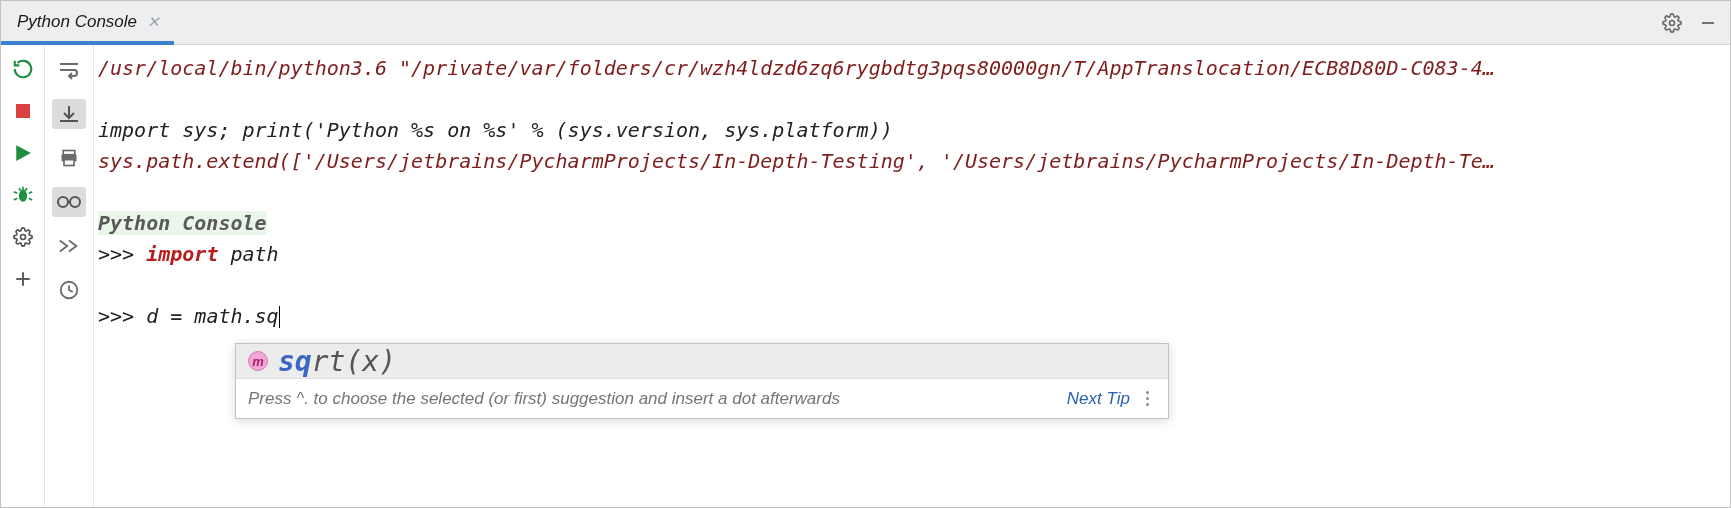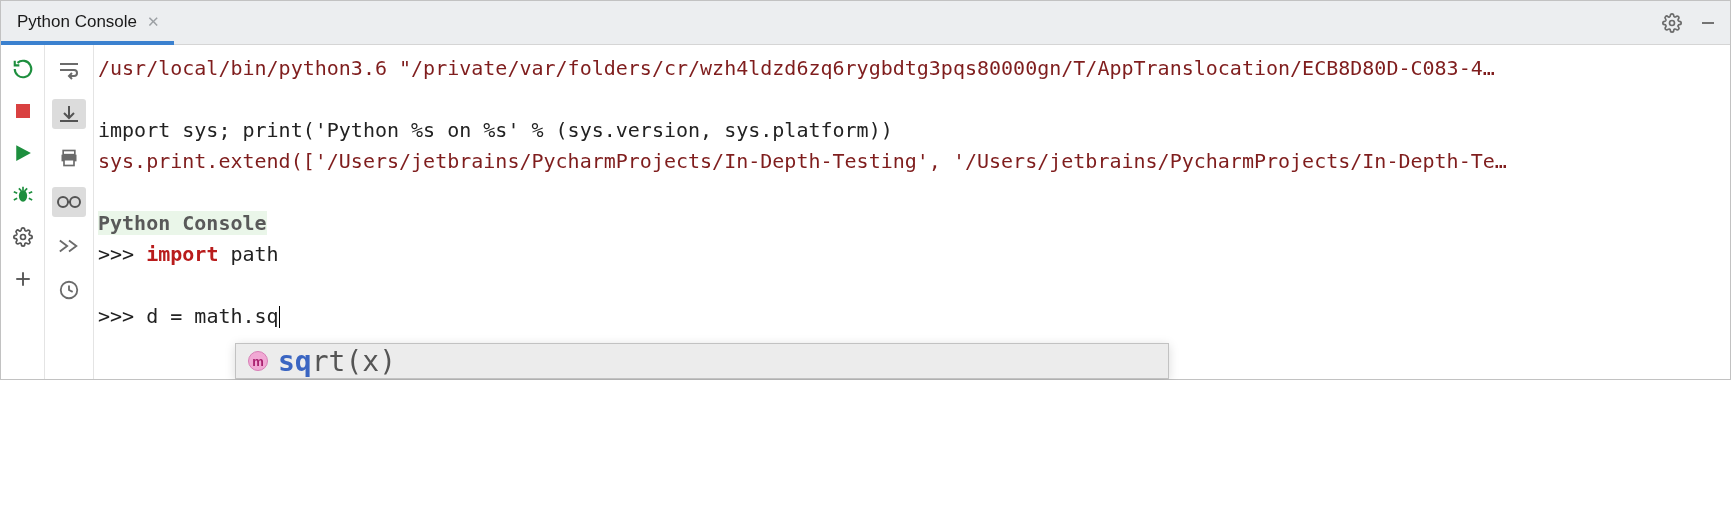--- a/index.html
+++ b/index.html
@@ -1,18 +1,18 @@
 <!DOCTYPE html>
 <html><head>
 <meta charset="utf-8">
 <style>
 * { margin:0; padding:0; box-sizing:border-box; }
 body { font-family:-apple-system,"Segoe UI",sans-serif; font-size:14px; background:#fff; overflow:hidden; }
 
-.app { width:1731px; height:380px; border:1px solid #c2c2c2; display:flex; flex-direction:column; position:relative; }
+.app { width:1731px; height:508px; border:1px solid #c2c2c2; display:flex; flex-direction:column; position:relative;font-style:italic; }
 
 
 .titlebar { height:44px; background:#eceef0; border-bottom:1px solid #d5d5d5; display:flex; align-items:center; position:relative; }
 .tab { height:42px; margin-top:2px; padding:0 14px 0 16px; display:flex; align-items:center; gap:10px; border-bottom:4px solid #3b81cf; }
 .tab-title { font-size:17px; color:#1a1a1a; }
 .tab-close { color:#9ca0a4; font-size:15px; cursor:pointer; }
 .titlebar .right-icons { position:absolute; right:10px; top:0; height:100%; display:flex; align-items:center; gap:12px; }
 .ricon { width:24px; height:24px; display:flex; align-items:center; justify-content:center; cursor:pointer; color:#6b6b6b; }
 
 
@@ -161,30 +161,39 @@
         <svg width="22" height="22" viewBox="0 0 24 24" fill="none" stroke="#6b6b6b" stroke-width="2">
             <circle cx="12" cy="12" r="9"></circle>
             <polyline points="12 7 12 12 16 14"></polyline>
           </svg>
       </div>
     </div>
 
     <div class="console"><span class="path">/usr/local/bin/python3.6 "/private/var/folders/cr/wzh4ldzd6zq6rygbdtg3pqs80000gn/T/AppTranslocation/ECB8D80D-C083-4…</span>
 
 <span class="plain">import sys; print('Python %s on %s' % (sys.version, sys.platform))</span>
-<span class="path">sys.print.extend(['/Users/jetbrains/PycharmProjects/In-Depth-Testing', '/Users/jetbrains/PycharmProjects/In-Depth-Te…</span>
+<span class="path">sys.path.extend(['/Users/jetbrains/PycharmProjects/In-Depth-Testing', '/Users/jetbrains/PycharmProjects/In-Depth-Te…</span>
 
 <span class="hl">Python Console</span>
 <span class="prompt">&gt;&gt;&gt; </span><span class="kw">import</span><span class="plain"> path</span>
 
 <span class="prompt">&gt;&gt;&gt; </span><span class="plain">d = math.sq</span><span class="caret"></span>
 </div>
   </div>
 
   <div class="popup">
     <div class="popup-row">
       <div class="picon">
           <span>m</span>
         </div>
       <div class="comp"><span class="m">sq</span><span class="r">rt</span><span class="r">(x)</span></div>
     </div>
+    <div class="popup-footer">
+      <span class="tip">Press ^. to choose the selected (or first) suggestion and insert a dot afterwards</span>
+      <span class="next-tip">Next Tip</span>
+      <div class="dots">
+          <span></span>
+          <span></span>
+          <span></span>
+        </div>
+    </div>
   </div>
 </div>
 
 </body></html>

